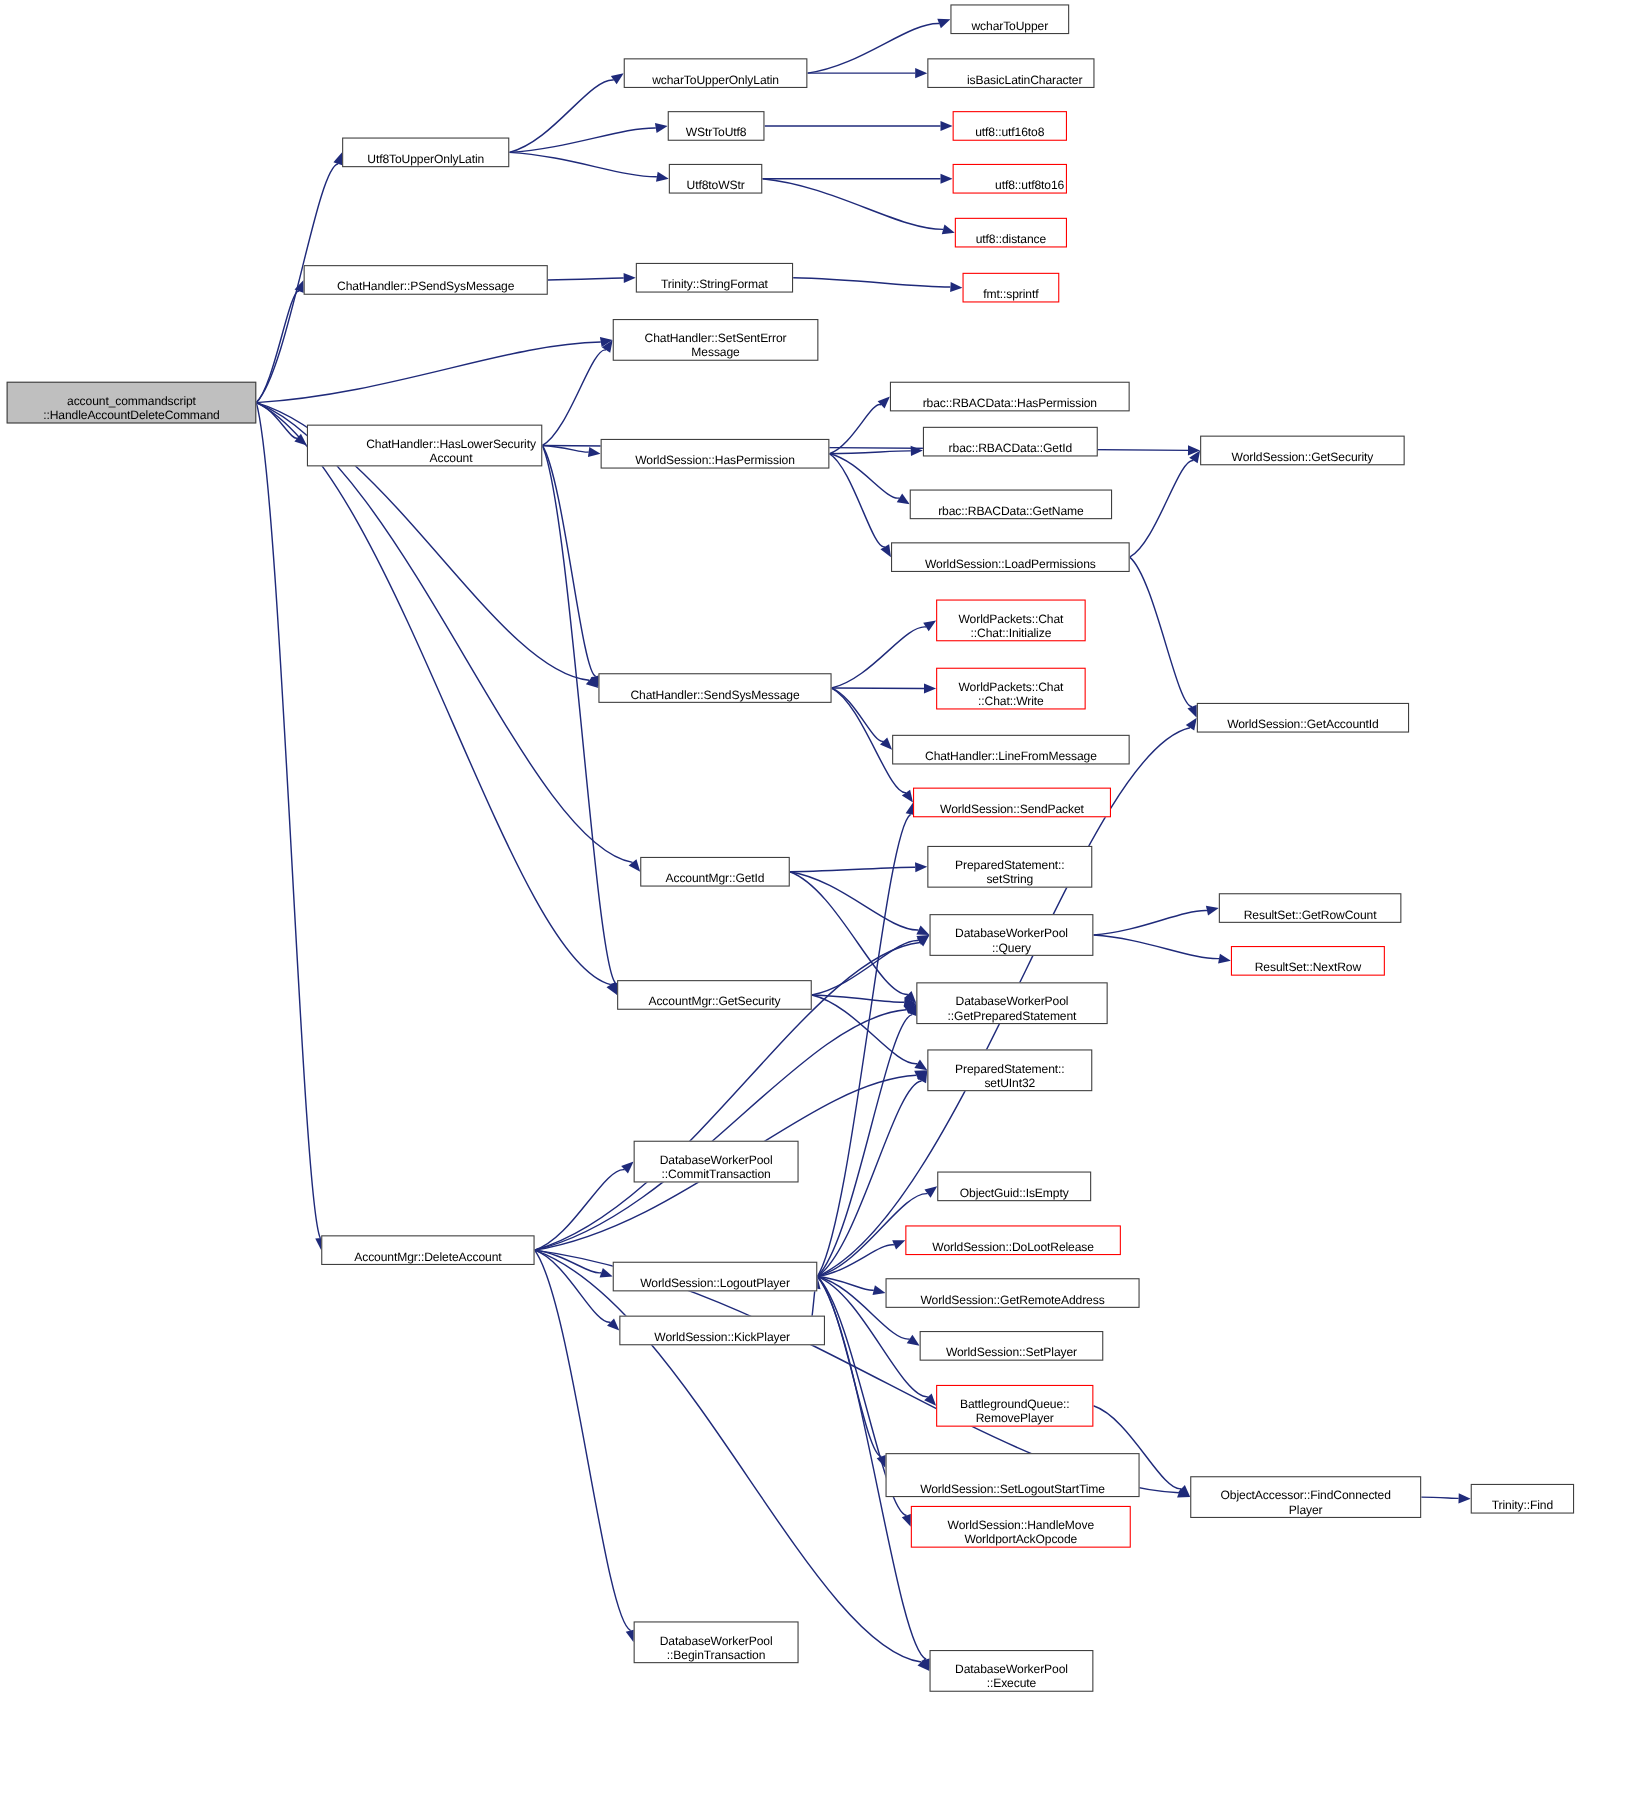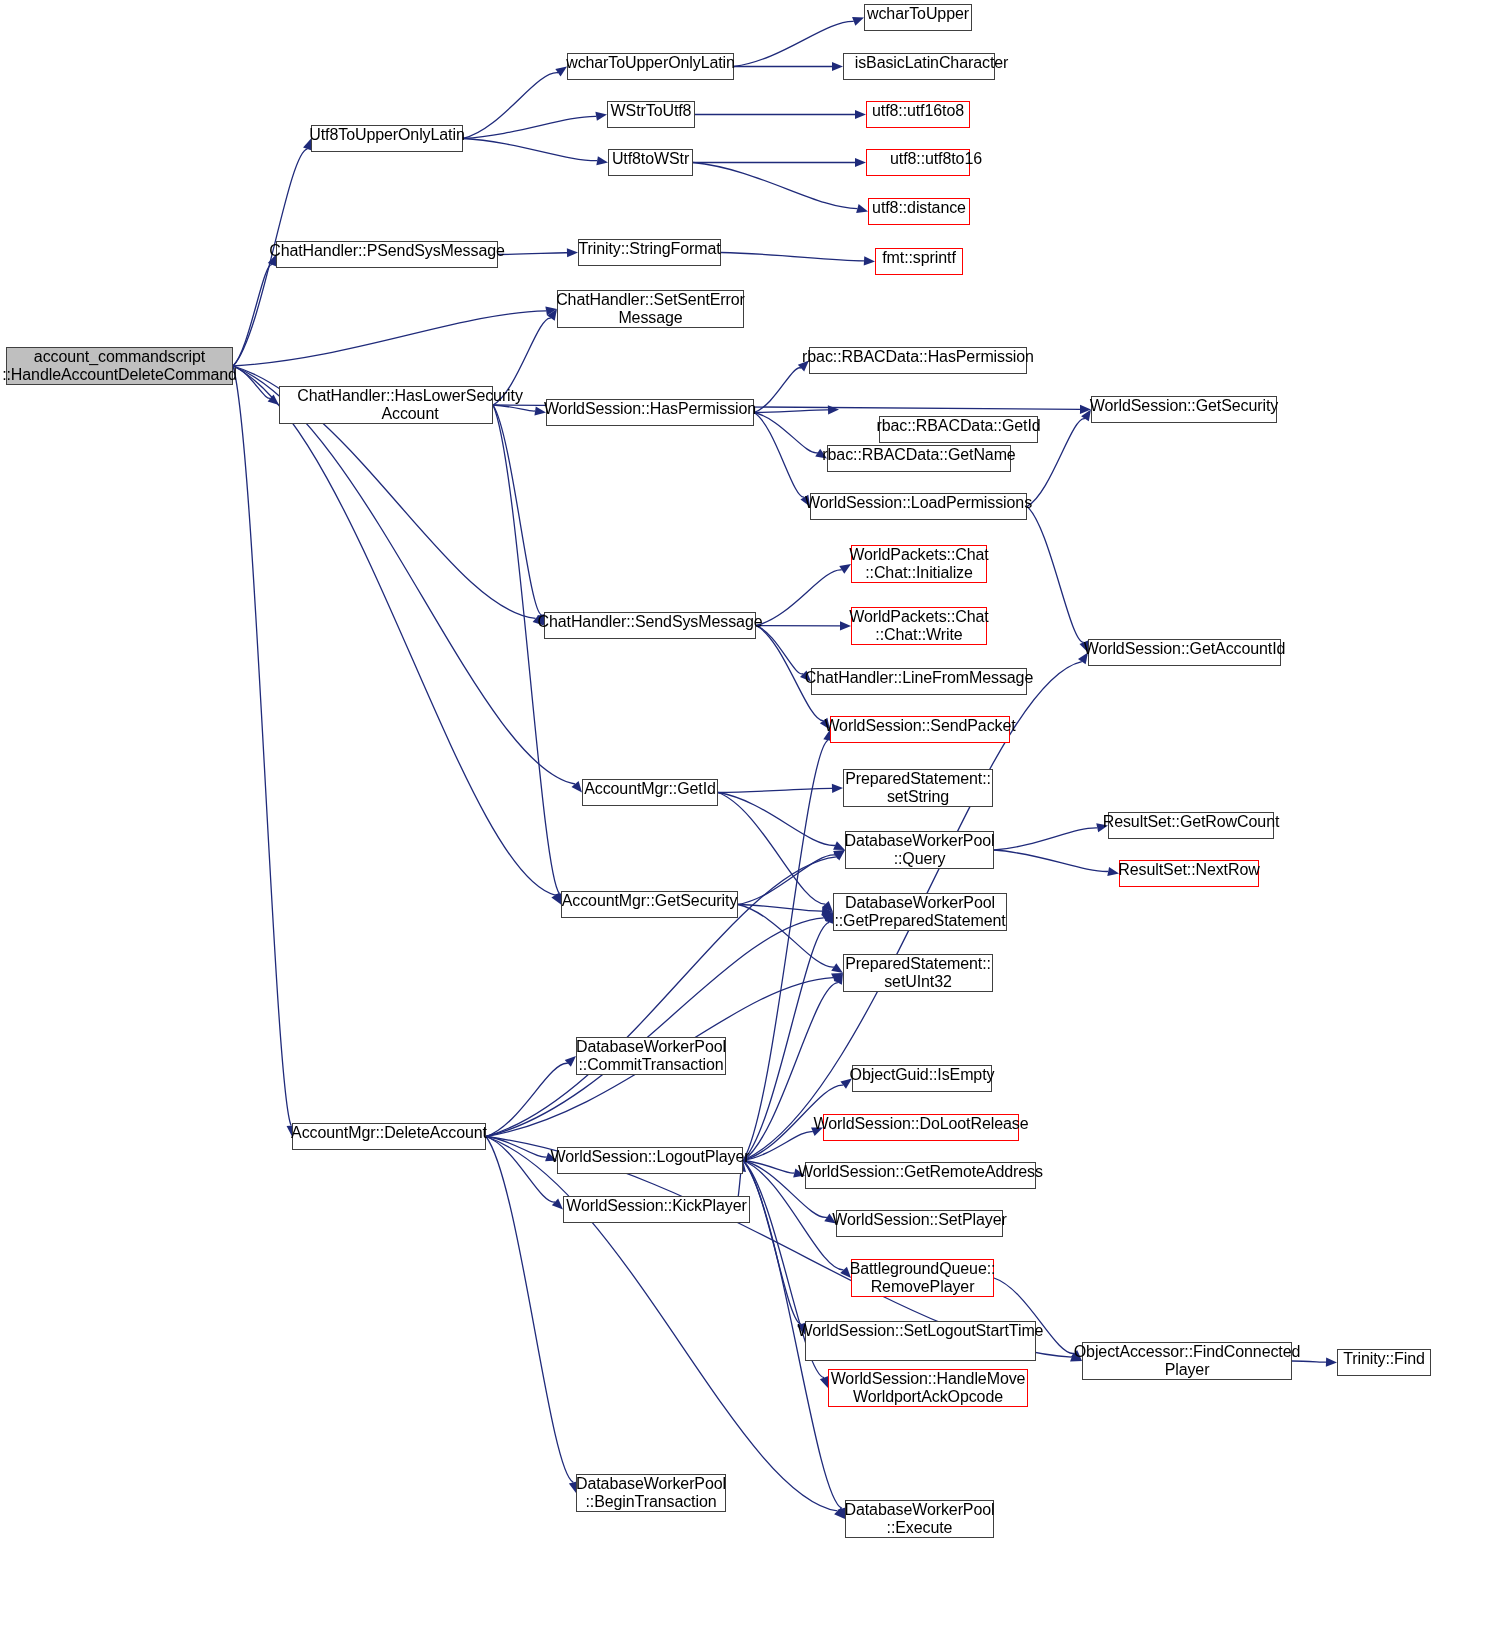--- a/index.html
+++ b/index.html
@@ -1,22 +1,22 @@
 <!DOCTYPE html>
 <html><head>
 <meta charset="utf-8">
 <style>
   html,body{margin:0;padding:0;background:#ffffff;}
   #canvas{position:relative;width:1496px;height:1638px;background:#ffffff;
           font-family:"Liberation Sans","DejaVu Sans",sans-serif;}
   svg#edges{position:absolute;left:0;top:0;width:1496px;height:1638px;overflow:visible;}
-  .node{position:absolute;box-sizing:border-box;display:flex;align-items:flex-start;
+  .node{position:absolute;box-sizing:border-box;display:flex;align-items:flex-end;
         justify-content:center;text-align:center;background:#ffffff;
         border:1px solid #404040;color:#000000;line-height:1.12;
-        font-size:16px;letter-spacing:-0.1px;}
+        font-size:11px;letter-spacing:-0.1px;}
   .node.thick{border:1.6px solid #404040;}
   .node.red{border:1.6px solid #ff0000;}
   .node.root{background:#bfbfbf;border:1.6px solid #404040;}
   .node span{display:block;padding:0 5px;white-space:pre-line;}
   .edge{fill:none;stroke:#1f2a7a;stroke-width:1.3px;}
   .arrow{fill:#1f2a7a;stroke:none;}
 </style>
 </head>
 <body>
 
@@ -200,21 +200,21 @@
     <div class="node thick" style="left: 279px; top: 386px; width: 214px; height: 38px; padding-left: 48px;">
       <span>ChatHandler::HasLowerSecurity
 Account</span>
     </div>
     <div class="node thick" style="left: 546px; top: 399px; width: 208px; height: 27px;">
       <span>WorldSession::HasPermission</span>
     </div>
     <div class="node thick" style="left: 809px; top: 347px; width: 218px; height: 27px;">
       <span>rbac::RBACData::HasPermission</span>
     </div>
-    <div class="node" style="left: 839px; top: 416px; width: 159px; height: 27px; margin-left: 40px;">
+    <div class="node" style="left: 839px; top: 388px; width: 159px; height: 27px;">
       <span>rbac::RBACData::GetId</span>
     </div>
     <div class="node" style="left: 827px; top: 445px; width: 184px; height: 27px;">
       <span>rbac::RBACData::GetName</span>
     </div>
     <div class="node thick" style="left: 810px; top: 493px; width: 217px; height: 27px;">
       <span>WorldSession::LoadPermissions</span>
     </div>
     <div class="node thick" style="left: 1091px; top: 396px; width: 186px; height: 27px;">
       <span>WorldSession::GetSecurity</span>

